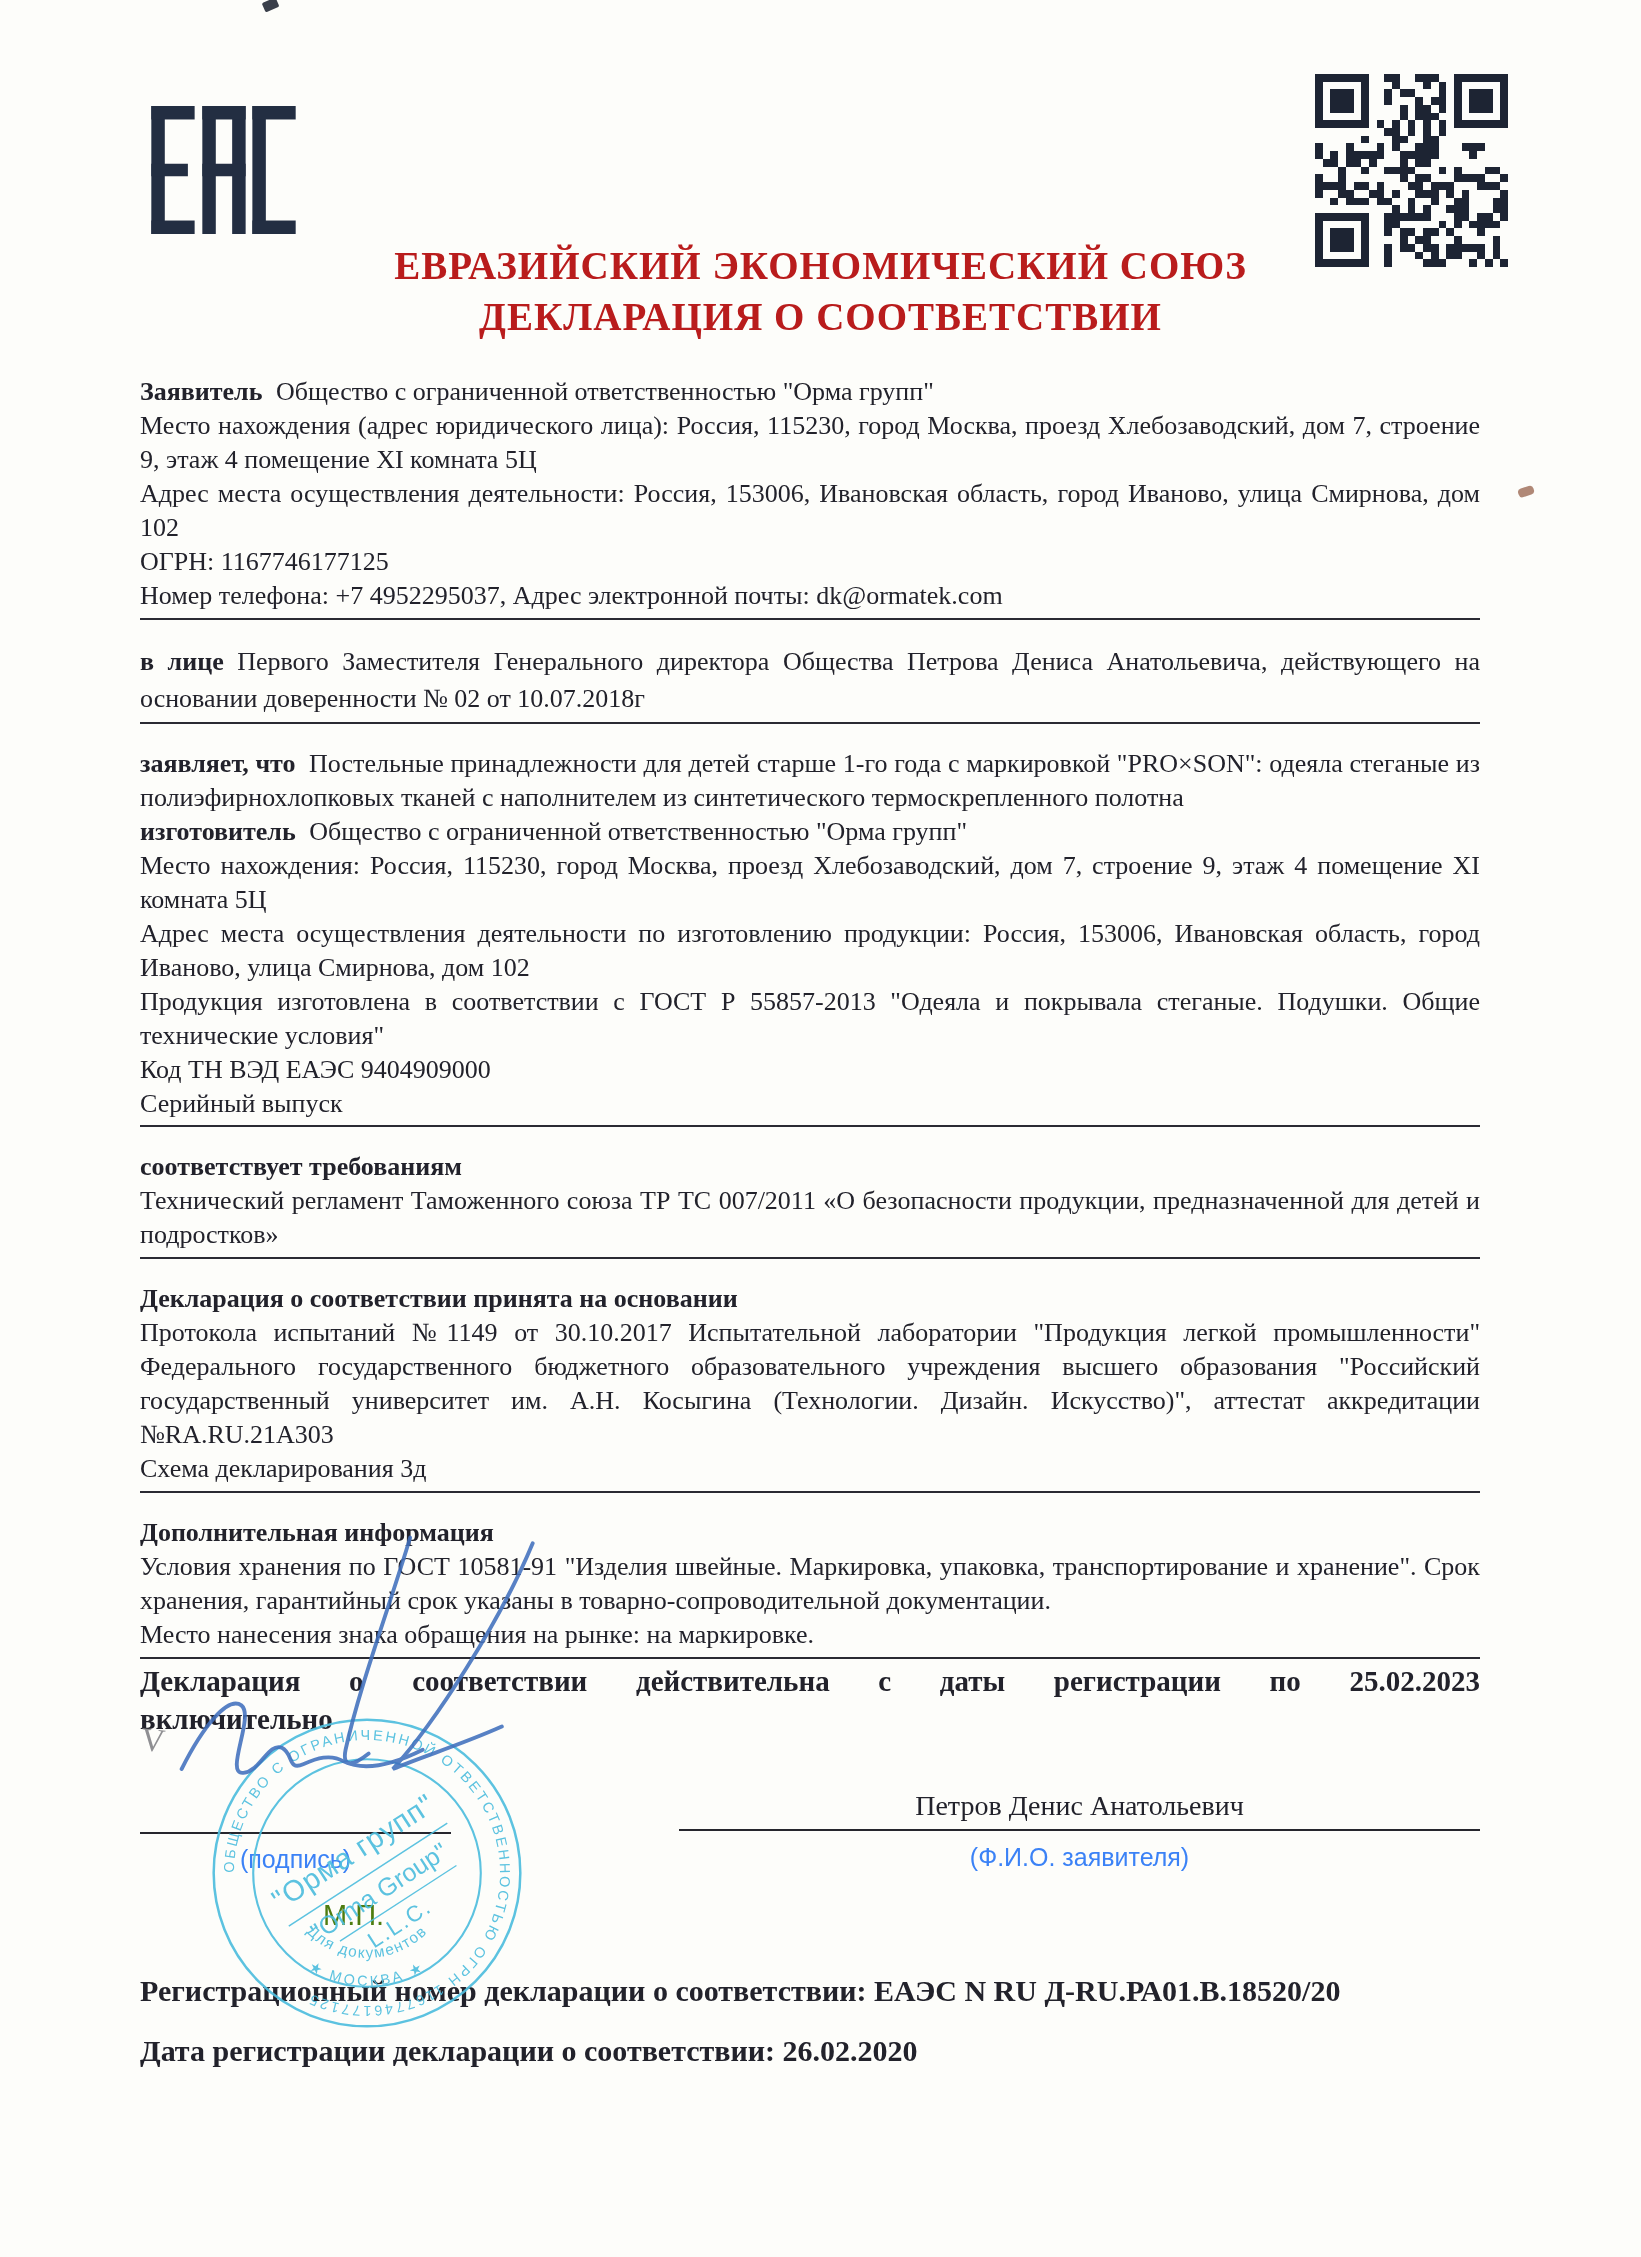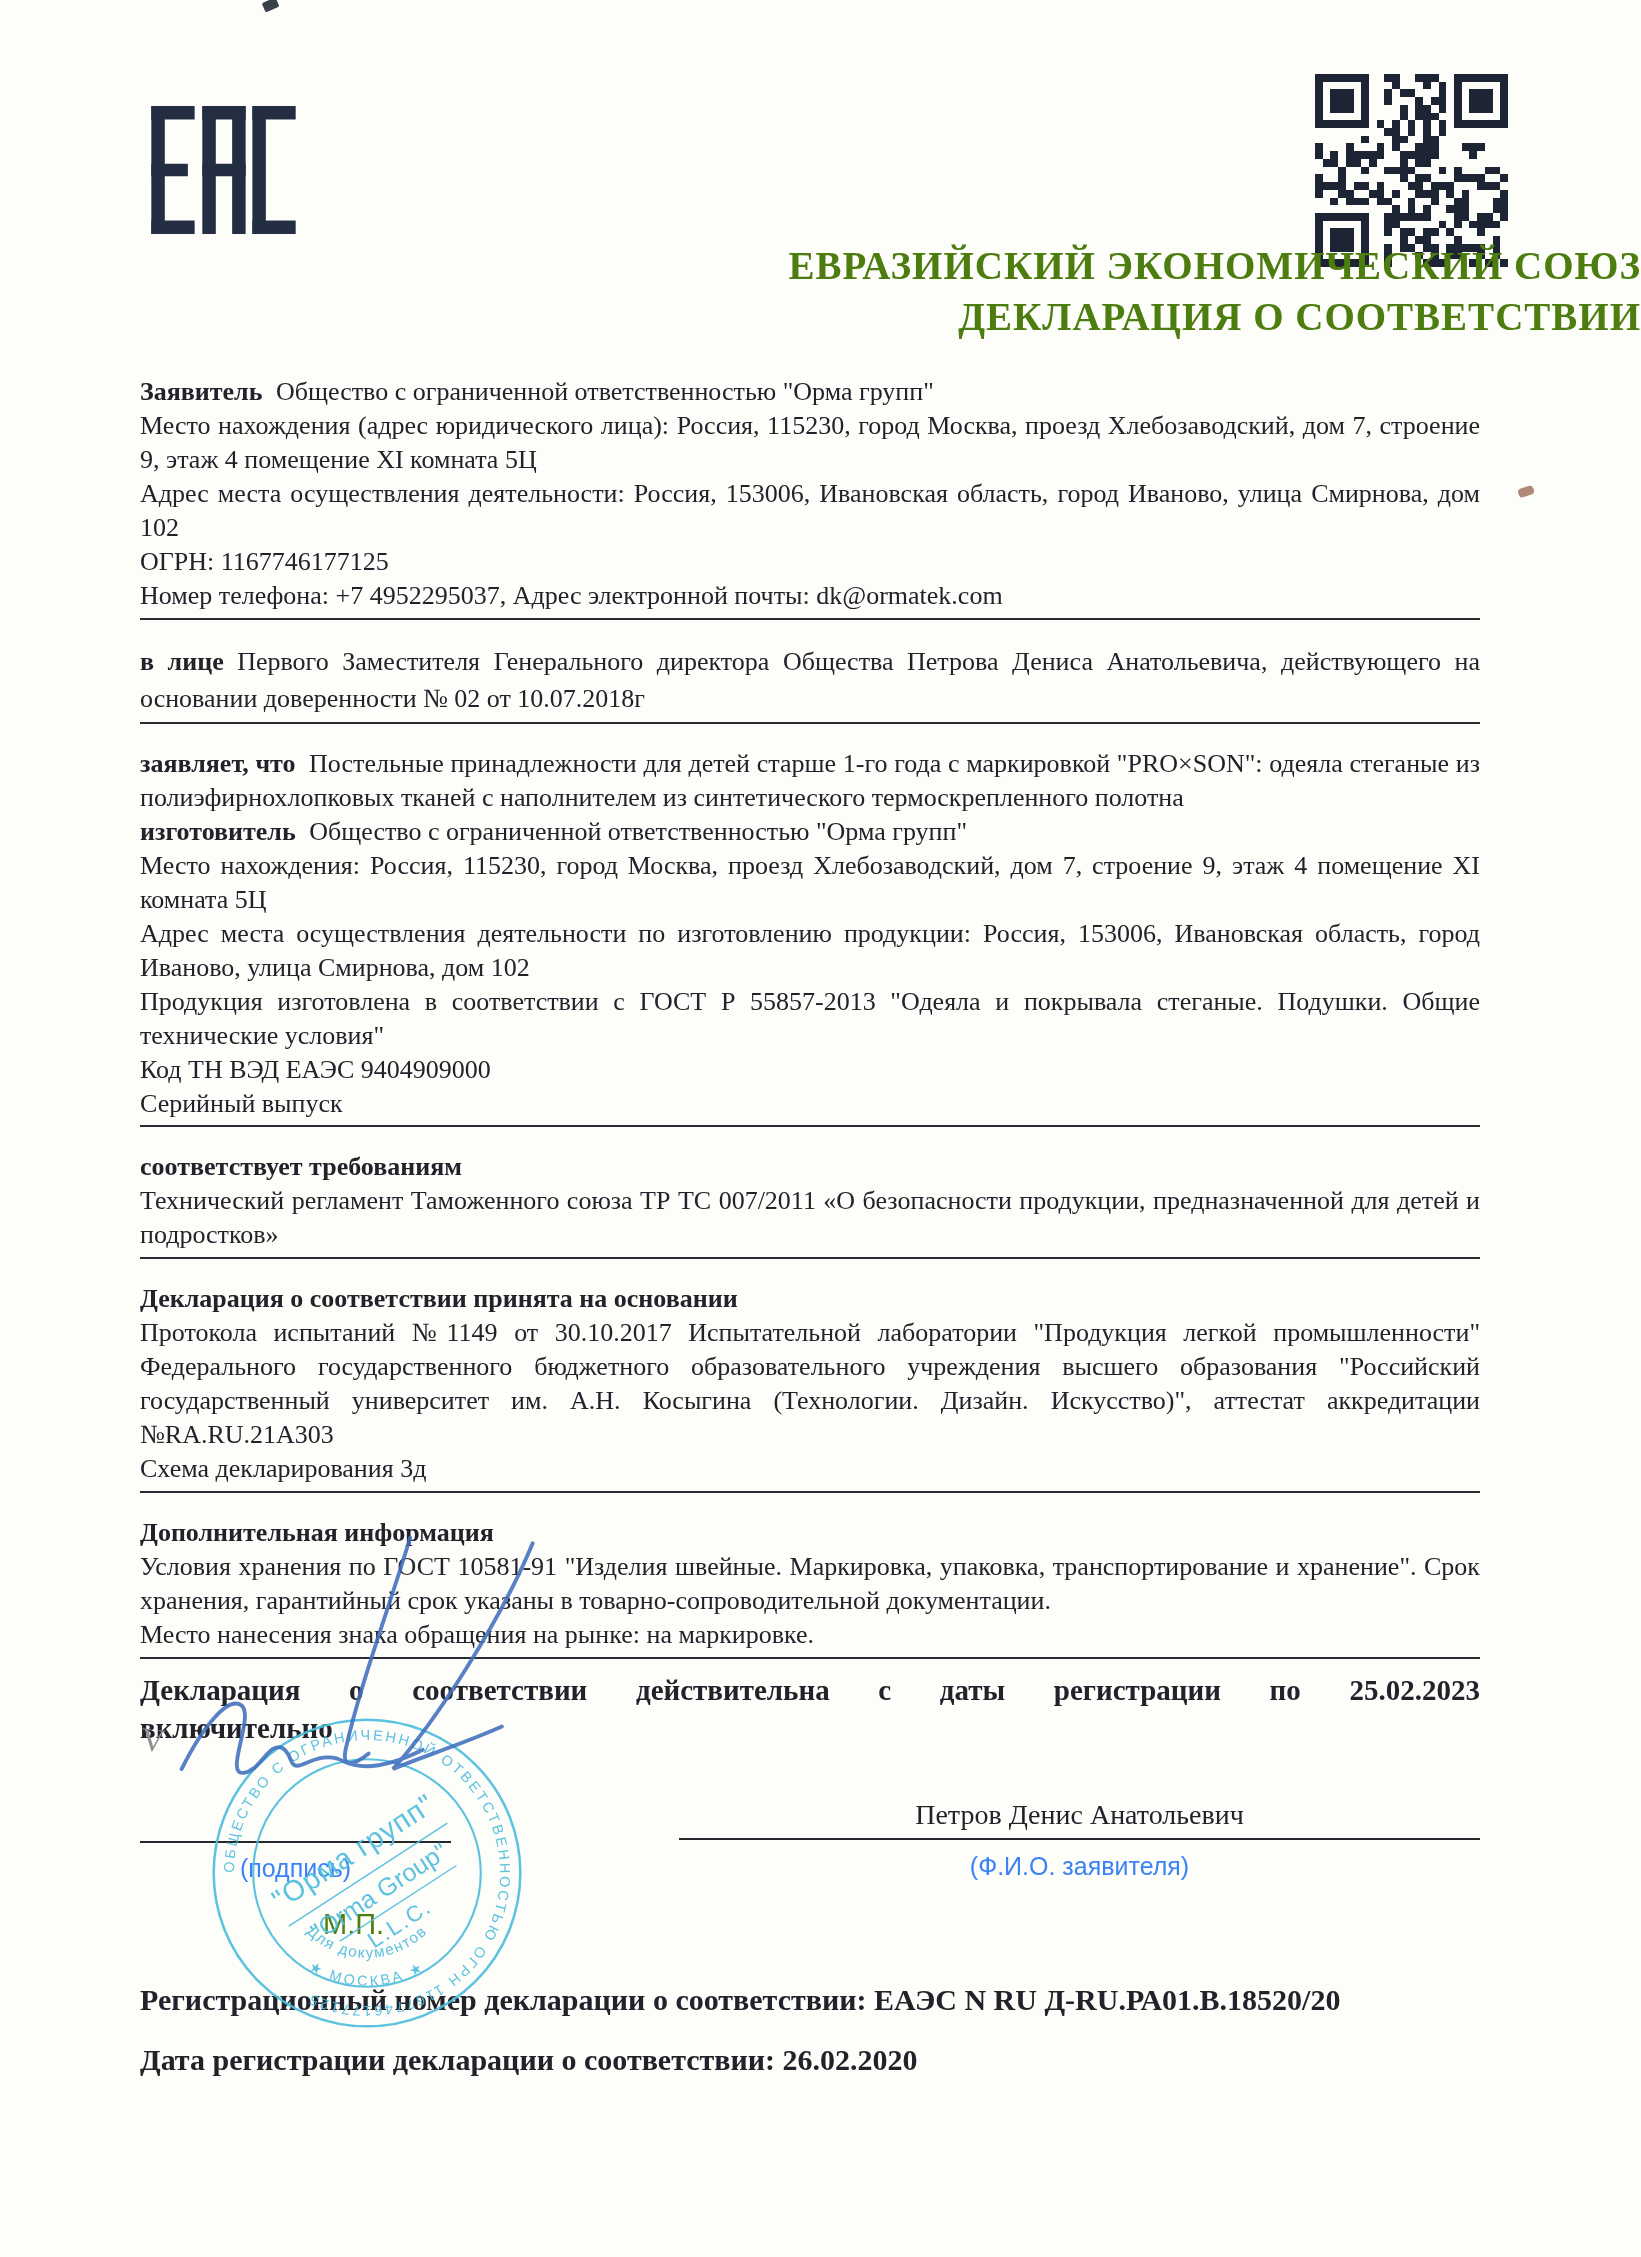--- a/index.html
+++ b/index.html
@@ -4,39 +4,39 @@
 <style>
   html,body{margin:0;padding:0;background:#e8e8e8;}
   .page{
     position:relative;width:1641px;height:2257px;margin:0 auto;
     background:#fdfdfa;overflow:hidden;
     font-family:"Liberation Serif",serif;color:#22222b;
   }
   
   .eac-logo{position:absolute;left:151px;top:106px;width:145px;height:128px;}
   .qr{position:absolute;left:1311px;top:70px;width:201px;height:201px;}
-  .title{position:absolute;left:0;width:1641px;text-align:right;
-    font-weight:bold;color:#4d7c0f;letter-spacing:1px;}
+  .title{position:absolute;left:0;width:1641px;text-align:center;
+    font-weight:bold;color:#b91c1c;letter-spacing:1px;}
   .title.t1{top:243px;font-size:39px;}
   .title.t2{top:294px;font-size:39px;}
   .artifact-top{position:absolute;left:263px;top:0;width:14.5px;height:9.7px;
     background:#3a3f4a;transform:rotate(-24deg);border-radius:1.9px;}
   .artifact-right{position:absolute;left:1518px;top:487px;width:16.4px;height:8.7px;
     background:#96604a;opacity:.75;transform:rotate(-18deg);border-radius:3.9px;}
   
   .content{position:absolute;left:140px;top:375px;width:1340px;}
   .content p{margin:0;font-size:26px;line-height:34px;}
   .just{text-align:justify;}
   .lead{font-weight:bold;margin-right:13.5px;}
   .head{font-weight:bold;}
   .rule{border-top:2.9px solid #2b2b33;height:0;margin-top:4.8px;}
   .sec{padding-top:23px;}
   .gap-s{margin-top:7.7px;}
   
-  .validity{padding-top:12px;}
+  .validity{padding-top:3px;}
   .validity p{font-size:29px;font-weight:bold;line-height:38px;}
   .fill-line{text-align:justify;text-align-last:justify;}
   
   .sig-row{display:flex;margin-top:52px;}
   .sig-left{width:311px;padding-top:42px;}
   .sig-right{margin-left:auto;width:801px;}
   .sig-line{border-bottom:2.9px solid #26262d;height:0;}
   .fio{text-align:center;font-size:28px;margin-bottom:7.7px;}
   .caption{font-family:"Liberation Sans",sans-serif;font-size:25px;color:#3b82f6;
     text-align:center;margin-top:11.6px;}

